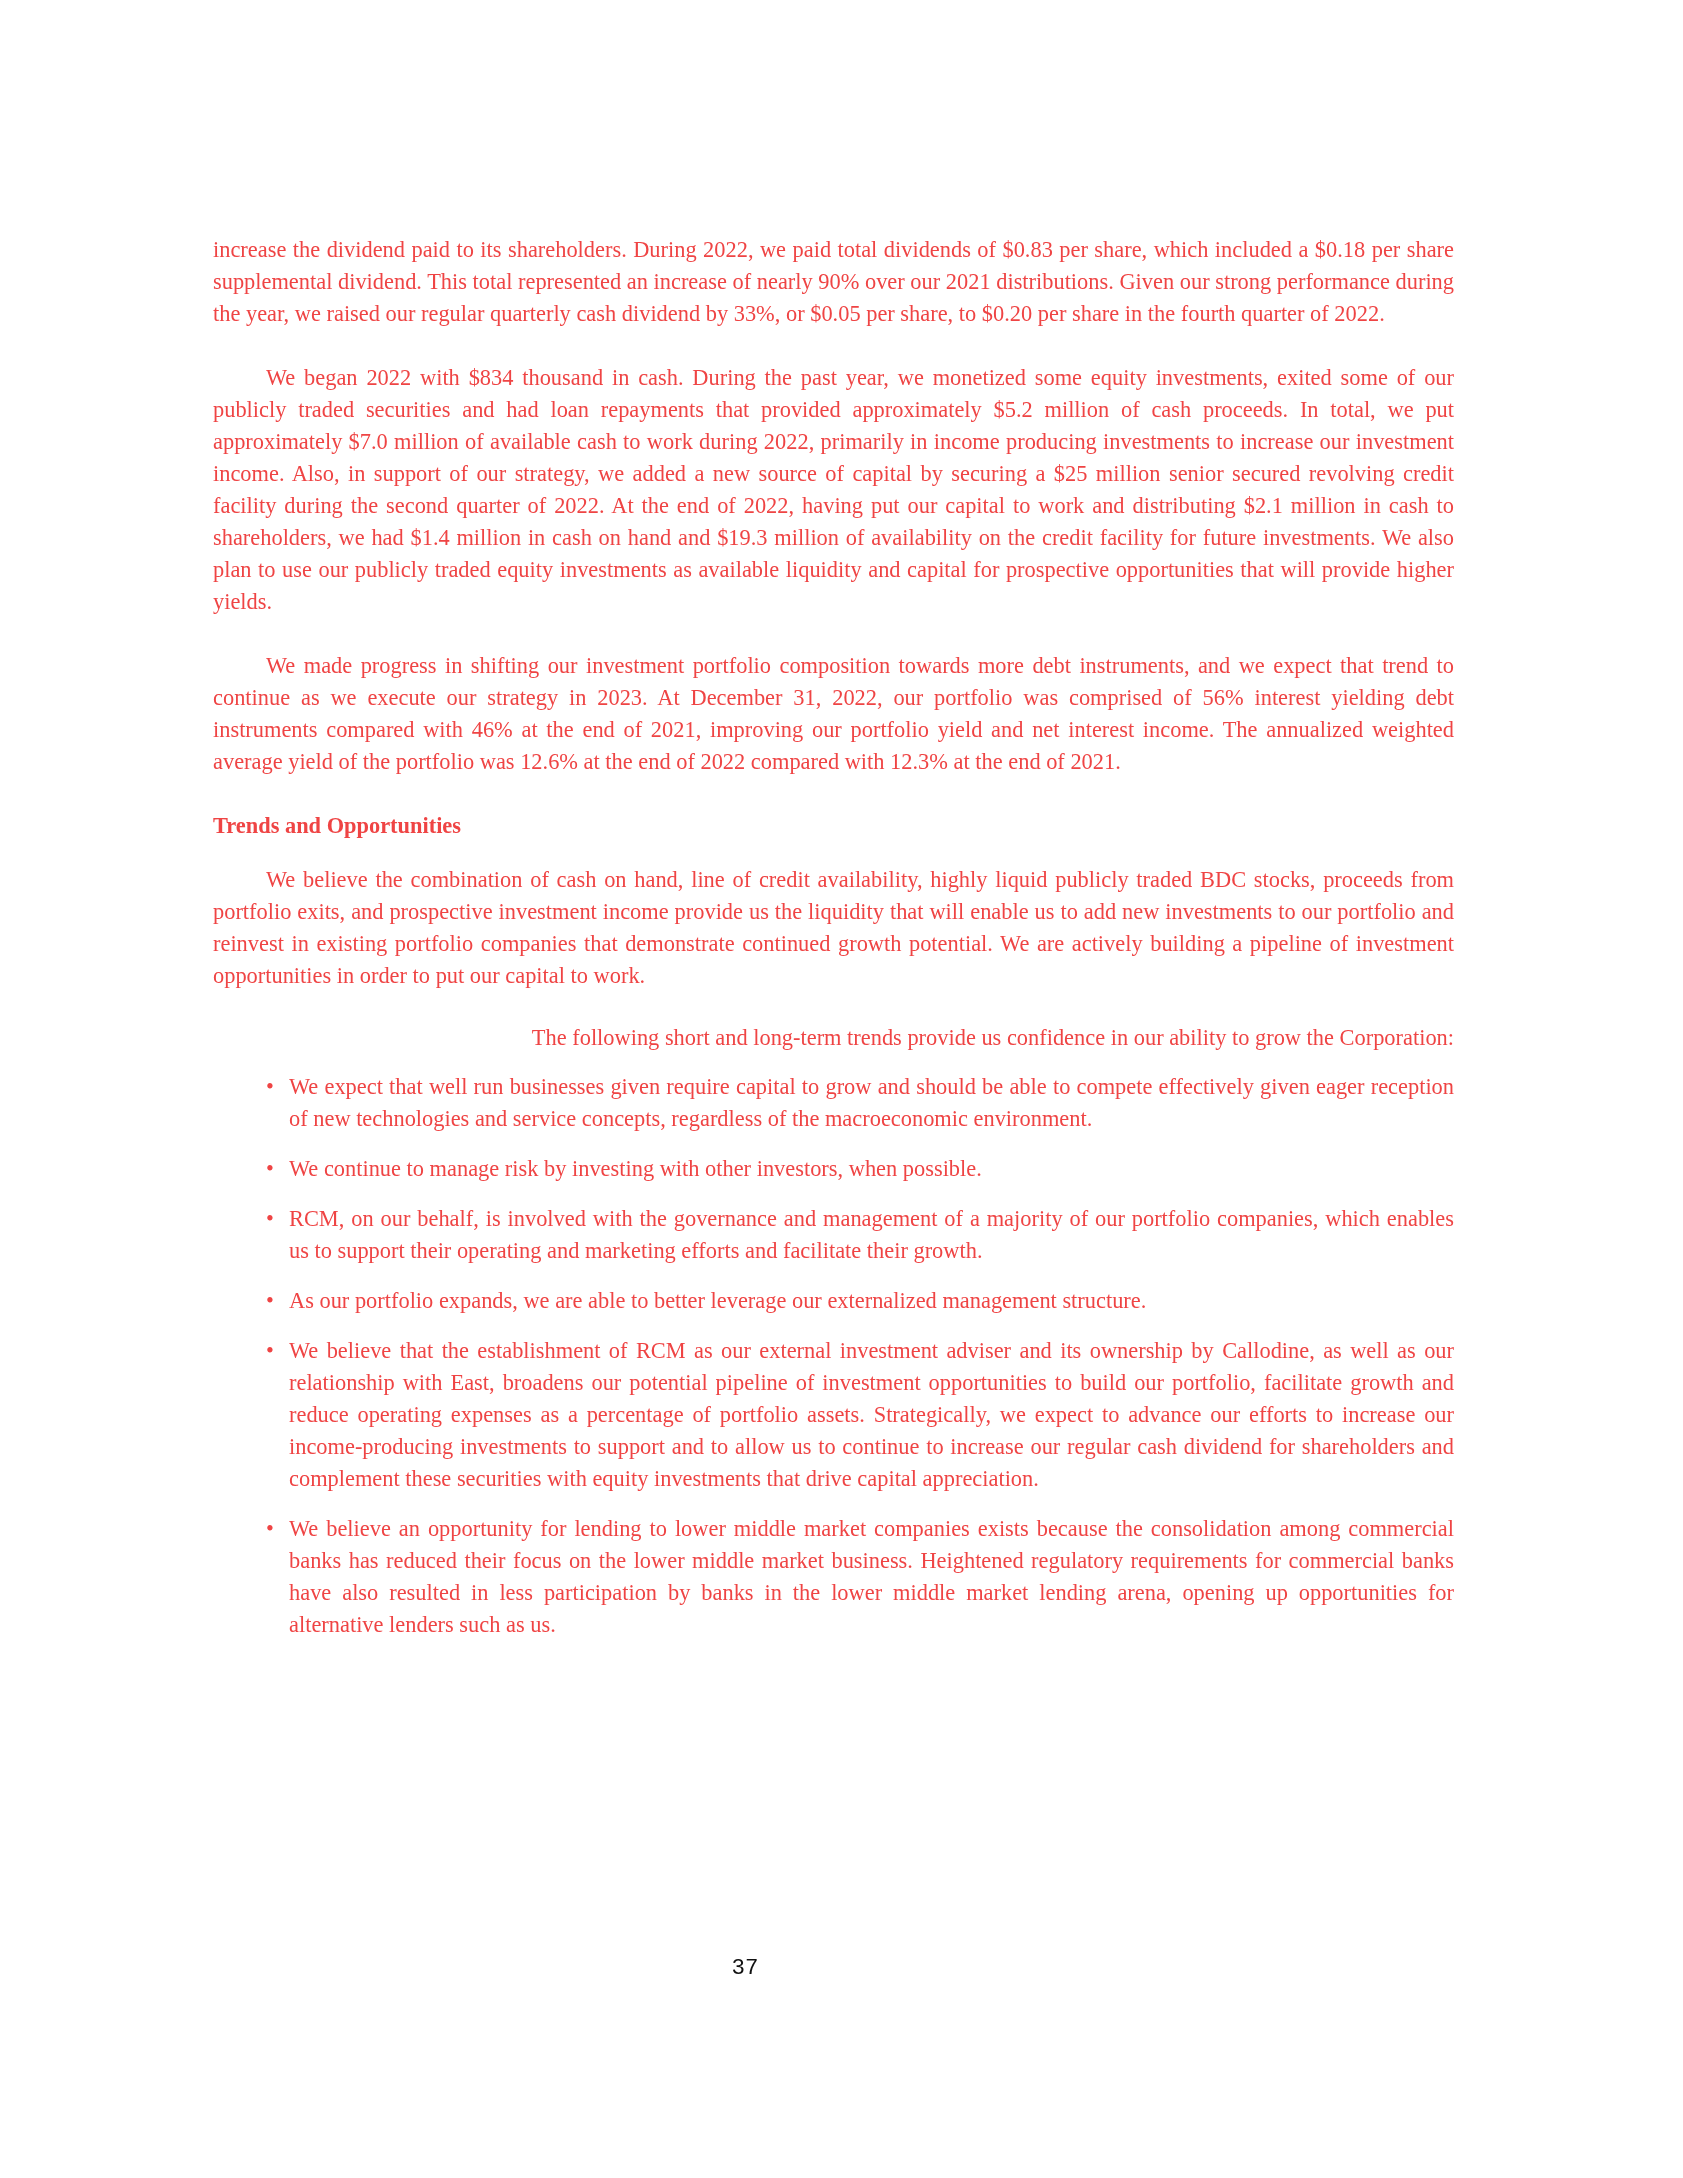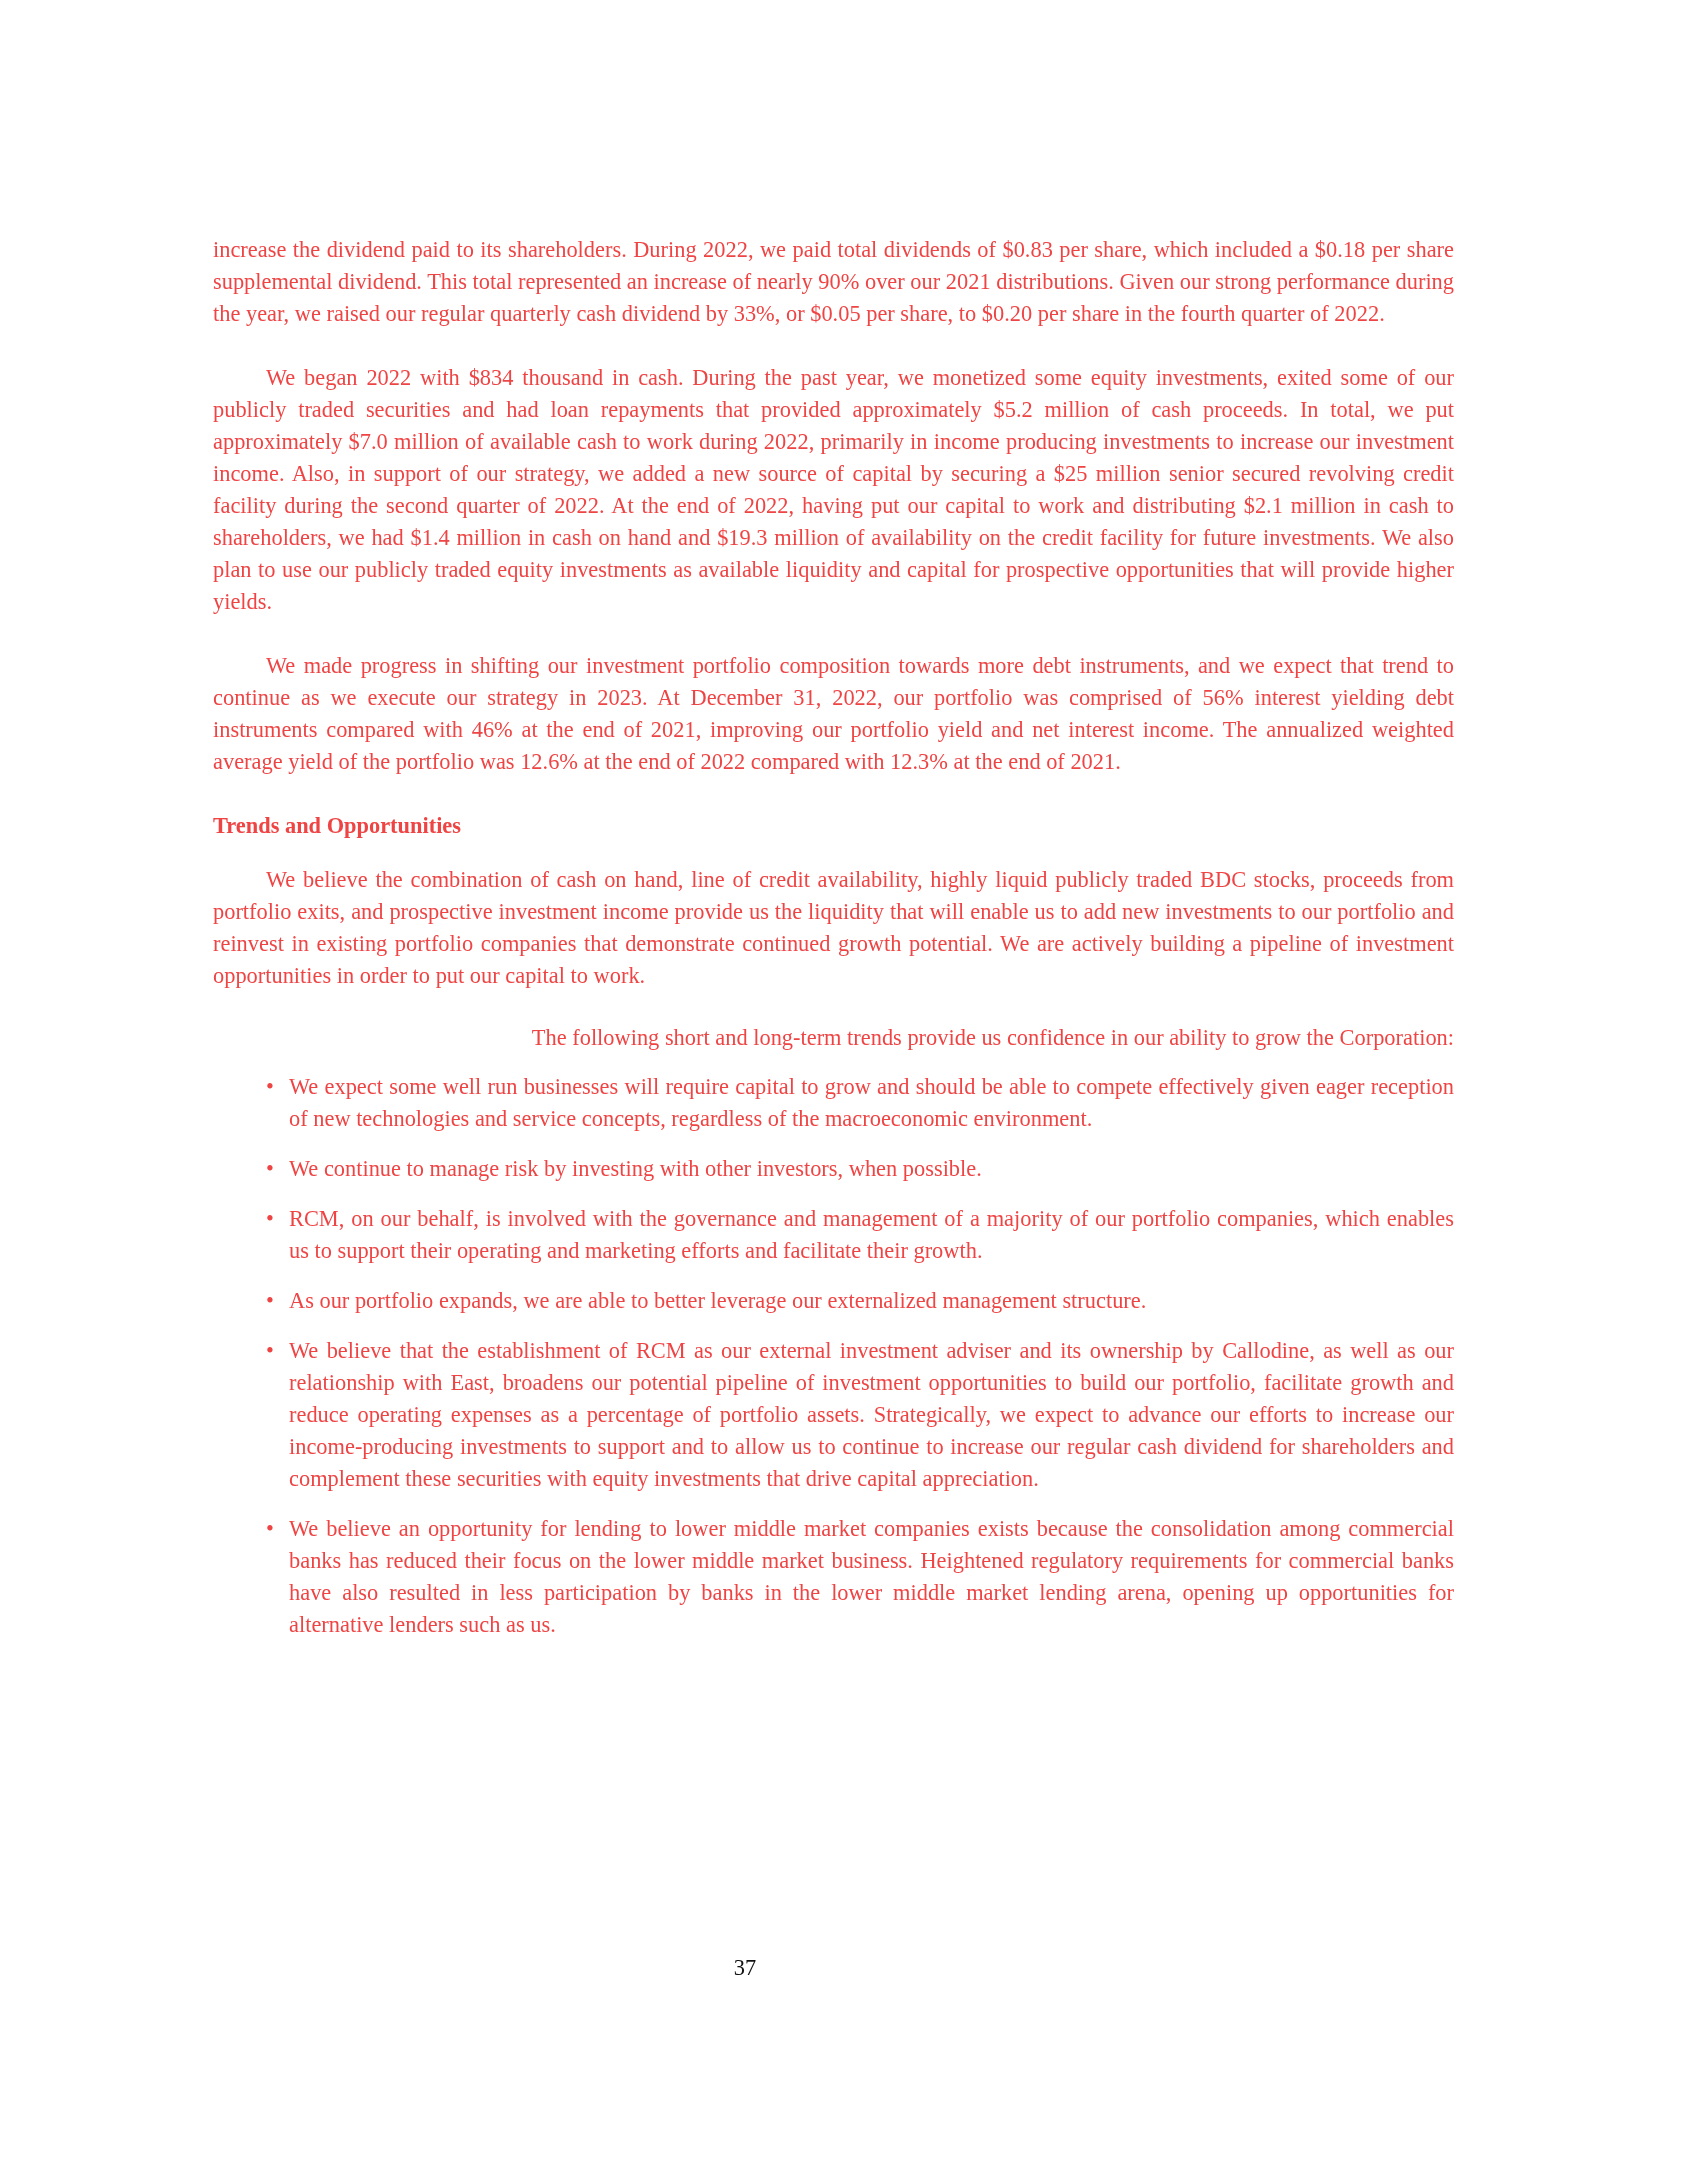--- a/index.html
+++ b/index.html
@@ -13,39 +13,39 @@
   .indent { text-indent: 53px; }
   .gap { margin-top: 32px; }
   .heading { font-weight: bold; margin-top: 32px; margin-bottom: 22px; }
   .lead { margin-top: 30px; padding-left: 53px; text-align: right; }
   ul { list-style: none; margin: 0; padding: 0; }
   li { position: relative; padding-left: 76px; text-align: justify; margin-top: 18px; }
   li:first-child { margin-top: 17px; }
   .bullet { position: absolute; left: 53px; top: 0; }
   .page-number {
     position: absolute; left: 0; width: 1490px; top: 1952px; text-align: center;
-    font-family: Liberation Serif, serif; font-size: 22.4px; line-height: 32px; color: #111111;
+    font-family: Liberation Mono, monospace; font-size: 22.4px; line-height: 32px; color: #111111;
   }
 </style>
 </head>
 <body>
 
 <div class="page">
   <p>increase the dividend paid to its shareholders. During 2022, we paid total dividends of $0.83 per share, which included a $0.18 per share supplemental dividend. This total represented an increase of nearly 90% over our 2021 distributions. Given our strong performance during the year, we raised our regular quarterly cash dividend by 33%, or $0.05 per share, to $0.20 per share in the fourth quarter of 2022.</p>
   <p class="indent gap">We began 2022 with $834 thousand in cash. During the past year, we monetized some equity investments, exited some of our publicly traded securities and had loan repayments that provided approximately $5.2 million of cash proceeds. In total, we put approximately $7.0 million of available cash to work during 2022, primarily in income producing investments to increase our investment income. Also, in support of our strategy, we added a new source of capital by securing a $25 million senior secured revolving credit facility during the second quarter of 2022. At the end of 2022, having put our capital to work and distributing $2.1 million in cash to shareholders, we had $1.4 million in cash on hand and $19.3 million of availability on the credit facility for future investments. We also plan to use our publicly traded equity investments as available liquidity and capital for prospective opportunities that will provide higher yields.</p>
   <p class="indent gap">We made progress in shifting our investment portfolio composition towards more debt instruments, and we expect that trend to continue as we execute our strategy in 2023. At December 31, 2022, our portfolio was comprised of 56% interest yielding debt instruments compared with 46% at the end of 2021, improving our portfolio yield and net interest income. The annualized weighted average yield of the portfolio was 12.6% at the end of 2022 compared with 12.3% at the end of 2021.</p>
 
   <div class="heading">Trends and Opportunities</div>
   <p class="indent">We believe the combination of cash on hand, line of credit availability, highly liquid publicly traded BDC stocks, proceeds from portfolio exits, and prospective investment income provide us the liquidity that will enable us to add new investments to our portfolio and reinvest in existing portfolio companies that demonstrate continued growth potential. We are actively building a pipeline of investment opportunities in order to put our capital to work.</p>
   <p class="lead">The following short and long-term trends provide us confidence in our ability to grow the Corporation:</p>
 
   <ul>
     <li>
       <span class="bullet">•</span>
-      <span>We expect some well run businesses will require capital to grow and should be able to compete effectively given eager reception of new technologies and service concepts, regardless of the macroeconomic environment.</span>
+      <span>We expect that well run businesses given require capital to grow and should be able to compete effectively given eager reception of new technologies and service concepts, regardless of the macroeconomic environment.</span>
     </li>
     <li>
       <span class="bullet">•</span>
       <span>We continue to manage risk by investing with other investors, when possible.</span>
     </li>
     <li>
       <span class="bullet">•</span>
       <span>RCM, on our behalf, is involved with the governance and management of a majority of our portfolio companies, which enables us to support their operating and marketing efforts and facilitate their growth.</span>
     </li>
     <li>

